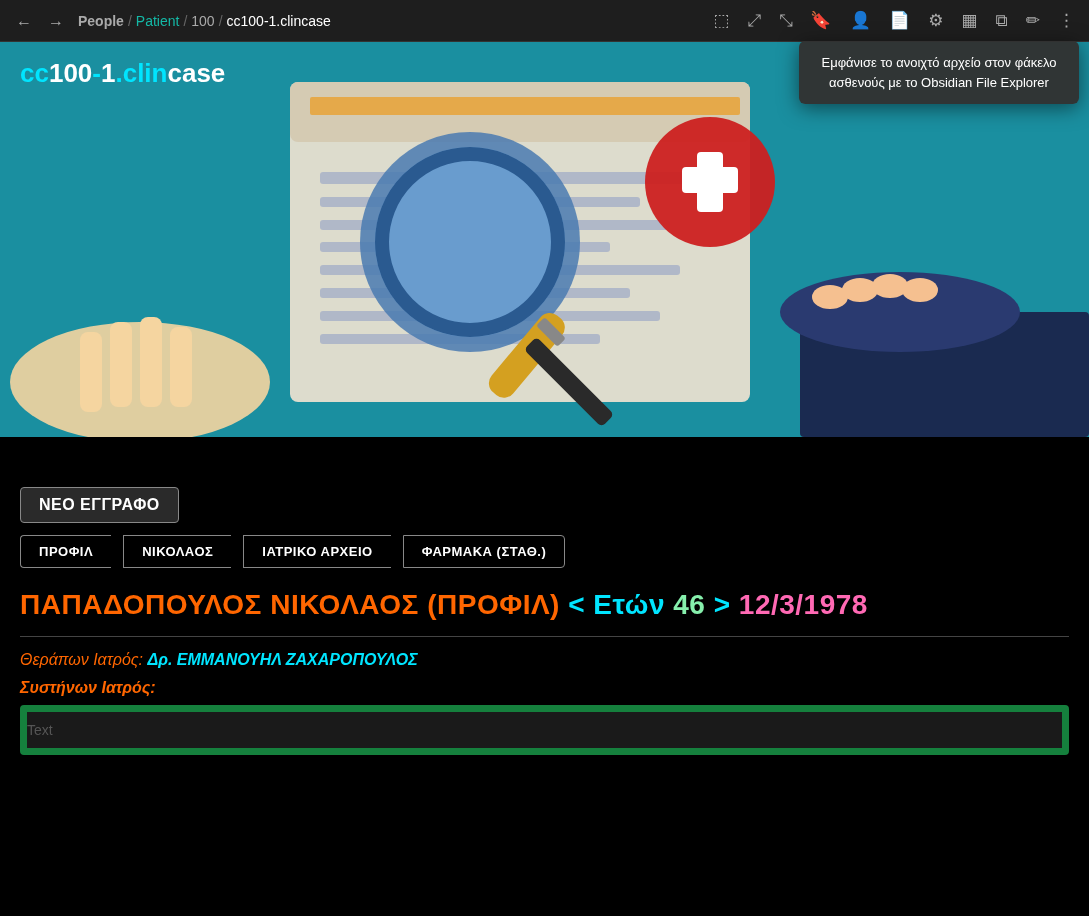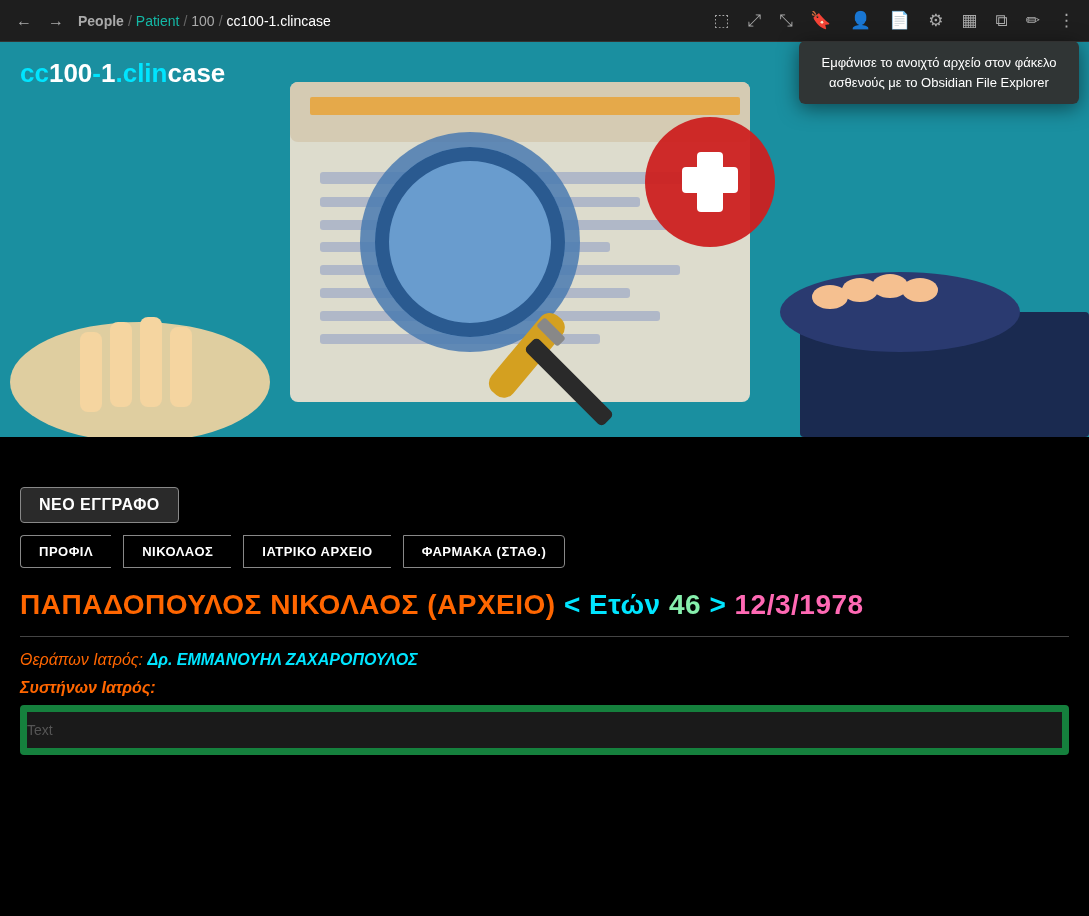--- a/index.html
+++ b/index.html
@@ -328,21 +328,21 @@
     <button class="tab-btn">ΙΑΤΡΙΚΟ ΑΡΧΕΙΟ</button>
     <button class="tab-btn">ΦΑΡΜΑΚΑ (ΣΤΑΘ.)</button>
   </div>
 
   
   <div class="patient-name">
     <span class="name-surname">ΠΑΠΑΔΟΠΟΥΛΟΣ</span>
     <span> </span>
     <span class="name-firstname">ΝΙΚΟΛΑΟΣ</span>
     <span> </span>
-    <span class="name-nickname">(ΑΡΧΕΙΟ)</span>
+    <span class="name-nickname">(ΠΡΟΦΙΛ)</span>
     <span> </span>
     <span class="name-age-label">&lt;</span>
     <span> </span>
     <span class="name-age-label">Ετών</span>
     <span> </span>
     <span class="name-age-val">46</span>
     <span> </span>
     <span class="name-age-label">&gt;</span>
     <span> </span>
     <span class="name-dob">12/3/1978</span>

